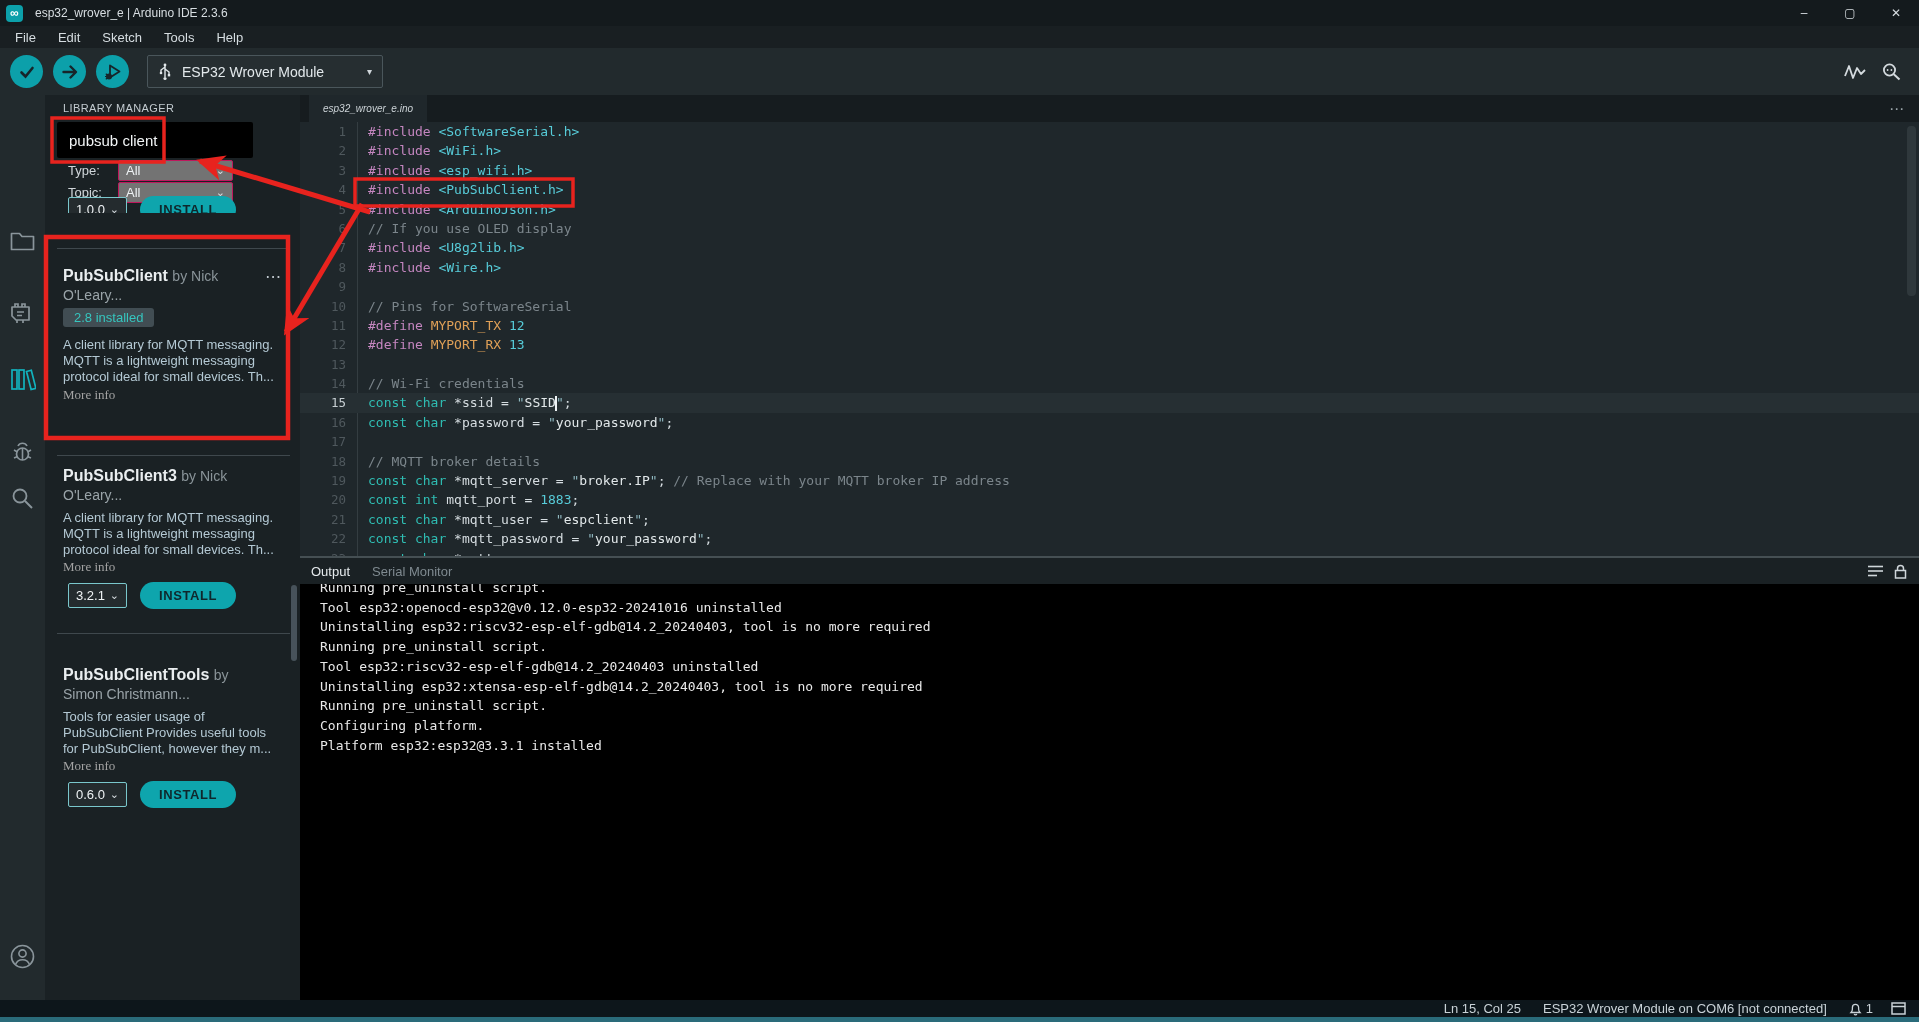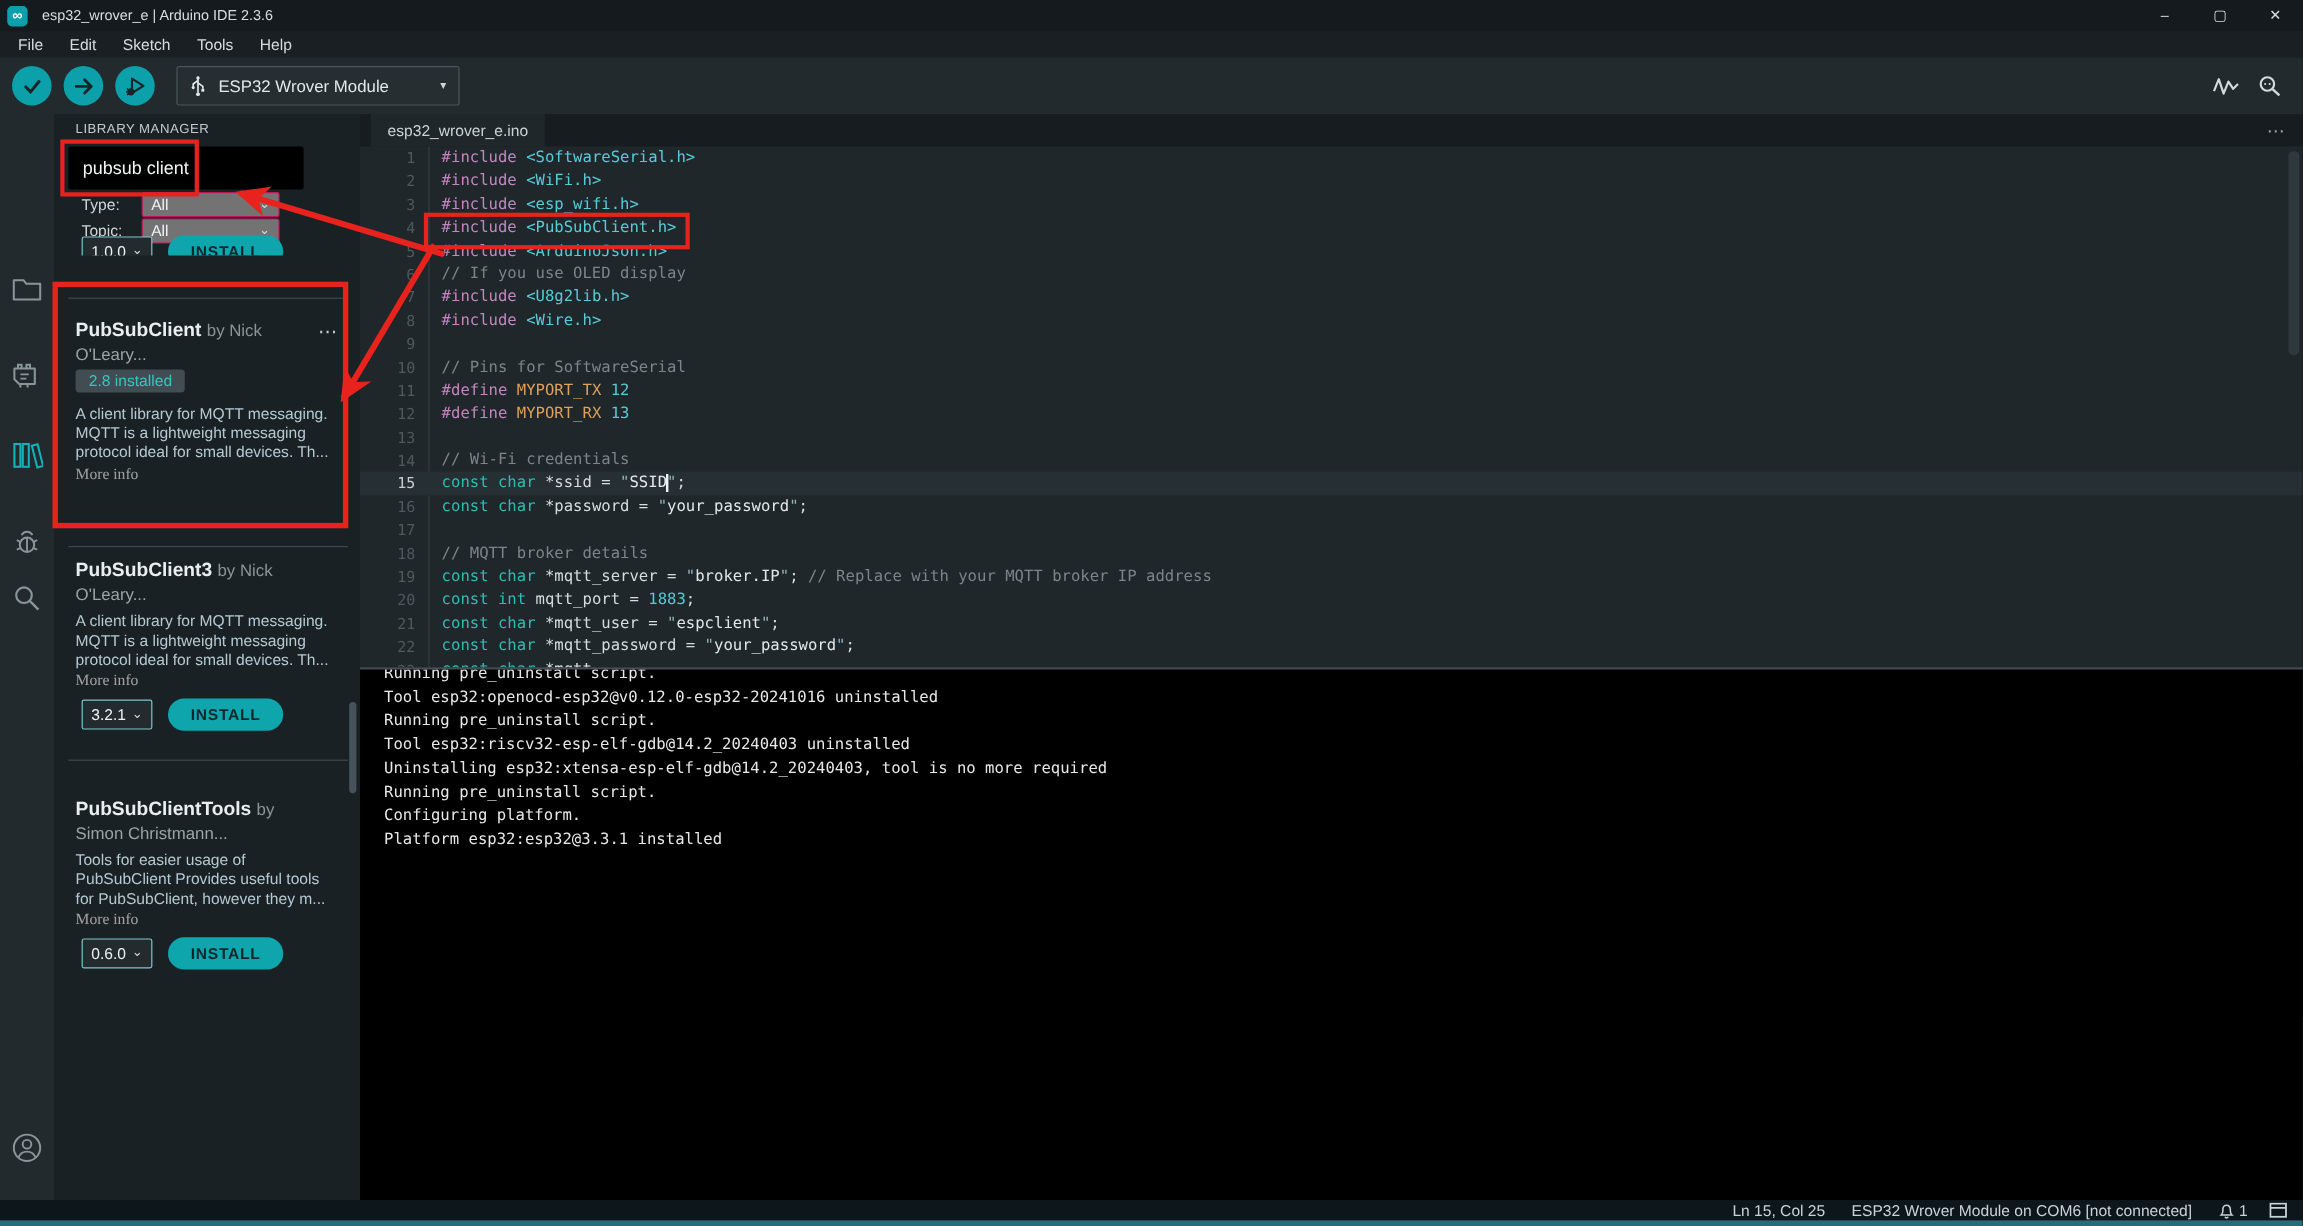--- a/index.html
+++ b/index.html
@@ -54,21 +54,21 @@
   .badge{position:absolute;left:18px;height:19px;background:#414d53;border-radius:3px;color:#36c6bf;
          font-size:13px;display:flex;align-items:center;padding:0 11px;}
   .desc{position:absolute;left:18px;font-size:13px;line-height:15.8px;color:#b4c9d4;}
   .moreinfo{position:absolute;left:18px;font-size:13px;color:#a3a3a3;font-family:Liberation Serif, serif;}
   .instrow{position:absolute;left:23px;display:flex;align-items:center;gap:13px;}
   .panel-scroll{position:absolute;left:246px;top:490px;width:6px;height:76px;background:#47525a;border-radius:3px;}
   
   .editorcol{flex:1;display:flex;flex-direction:column;min-width:0;}
   .tabbar{height:27px;background:#161c1f;display:flex;align-items:center;position:relative;flex:0 0 auto;}
   .tab{height:27px;background:#1f272b;display:flex;align-items:center;padding:0 14px;margin-left:9px;
-       font-size:13px;color:#ccd3d7;}
+       font-size:10px;color:#ccd3d7;font-style:italic;}
   .tab-more{position:absolute;right:14px;color:#9aa4a9;font-size:15px;letter-spacing:1px;}
   .code{height:434px;background:#1f272b;position:relative;overflow:hidden;flex:0 0 auto;}
   .gutterline{position:absolute;left:57px;top:0;bottom:0;width:1px;background:#343d41;}
   .code-row{display:flex;height:19.4px;line-height:19.4px;font-family:"DejaVu Sans Mono",monospace;font-size:13px;white-space:pre;position:relative;}
   .code-row .ln{flex:0 0 46px;text-align:right;color:#4f585d;font-size:12.5px;}
   .code-row .ct{margin-left:22px;}
   .code-row.cur{background:#262f33;}
   .code-row.cur .ln{color:#c6ced2;}
   .tok-pp{color:#c586c0;} .tok-inc{color:#57ccd9;} .tok-cmt{color:#7b858b;} .tok-kw{color:#2fbdb3;}
   .tok-def{color:#dfa057;} .tok-num{color:#57ccd9;} .tok-pl{color:#d6dde1;} .tok-str{color:#e2e8ea;} .tok-q{color:#8fb8c0;}
@@ -310,24 +310,40 @@
             <div class="code-row"><span class="ln">18</span><span class="ct"><span class="tok-cmt">// MQTT broker details</span></span></div>
             <div class="code-row"><span class="ln">19</span><span class="ct"><span class="tok-kw">const</span><span class="tok-pl"> </span><span class="tok-kw">char</span><span class="tok-pl"> *mqtt_server = </span><span class="tok-q">"</span><span class="tok-str">broker.IP</span><span class="tok-q">"</span><span class="tok-pl">; </span><span class="tok-cmt">// Replace with your MQTT broker IP address</span></span></div>
             <div class="code-row"><span class="ln">20</span><span class="ct"><span class="tok-kw">const</span><span class="tok-pl"> </span><span class="tok-kw">int</span><span class="tok-pl"> mqtt_port = </span><span class="tok-num">1883</span><span class="tok-pl">;</span></span></div>
             <div class="code-row"><span class="ln">21</span><span class="ct"><span class="tok-kw">const</span><span class="tok-pl"> </span><span class="tok-kw">char</span><span class="tok-pl"> *mqtt_user = </span><span class="tok-q">"</span><span class="tok-str">espclient</span><span class="tok-q">"</span><span class="tok-pl">;</span></span></div>
             <div class="code-row"><span class="ln">22</span><span class="ct"><span class="tok-kw">const</span><span class="tok-pl"> </span><span class="tok-kw">char</span><span class="tok-pl"> *mqtt_password = </span><span class="tok-q">"</span><span class="tok-str">your_password</span><span class="tok-q">"</span><span class="tok-pl">;</span></span></div>
             <div class="code-row"><span class="ln">23</span><span class="ct"><span class="tok-kw">const</span><span class="tok-pl"> </span><span class="tok-kw">char</span><span class="tok-pl"> *mqtt_</span></span></div>
           </div>
         <div class="ed-scroll"></div>
       </div>
       <div class="sash"></div>
+      <div class="outputtabs">
+        <span class="otab active">Output</span>
+        <span class="otab dim">Serial Monitor</span>
+        <div class="otab-icons">
+          <svg width="17" height="14" viewBox="0 0 17 14">
+            <line x1="1" y1="2.5" x2="16" y2="2.5" stroke="#cfd6da" stroke-width="1.6"></line>
+            <line x1="1" y1="7" x2="16" y2="7" stroke="#cfd6da" stroke-width="1.6"></line>
+            <line x1="1" y1="11.5" x2="10" y2="11.5" stroke="#cfd6da" stroke-width="1.6"></line>
+          </svg>
+          <svg width="13" height="15" viewBox="0 0 13 15">
+            <rect x="1.5" y="6.5" width="10" height="7.5" stroke="#cfd6da" stroke-width="1.5" fill="none"></rect>
+            <path d="M3.5 6.5 V4.5 a3 3 0 0 1 6 0 V6.5" stroke="#cfd6da" stroke-width="1.5" fill="none"></path>
+          </svg>
+        </div>
+      </div>
       <div class="console">
         <div class="console-inner" id="console-lines">
             <div class="con-line">Running pre_uninstall script.</div>
             <div class="con-line">Tool esp32:openocd-esp32@v0.12.0-esp32-20241016 uninstalled</div>
+            <div class="con-line">Uninstalling esp32:riscv32-esp-elf-gdb@14.2_20240403, tool is no more required</div>
             <div class="con-line">Running pre_uninstall script.</div>
             <div class="con-line">Tool esp32:riscv32-esp-elf-gdb@14.2_20240403 uninstalled</div>
             <div class="con-line">Uninstalling esp32:xtensa-esp-elf-gdb@14.2_20240403, tool is no more required</div>
             <div class="con-line">Running pre_uninstall script.</div>
             <div class="con-line">Configuring platform.</div>
             <div class="con-line">Platform esp32:esp32@3.3.1 installed</div>
           </div>
       </div>
     </div>
   </div>

